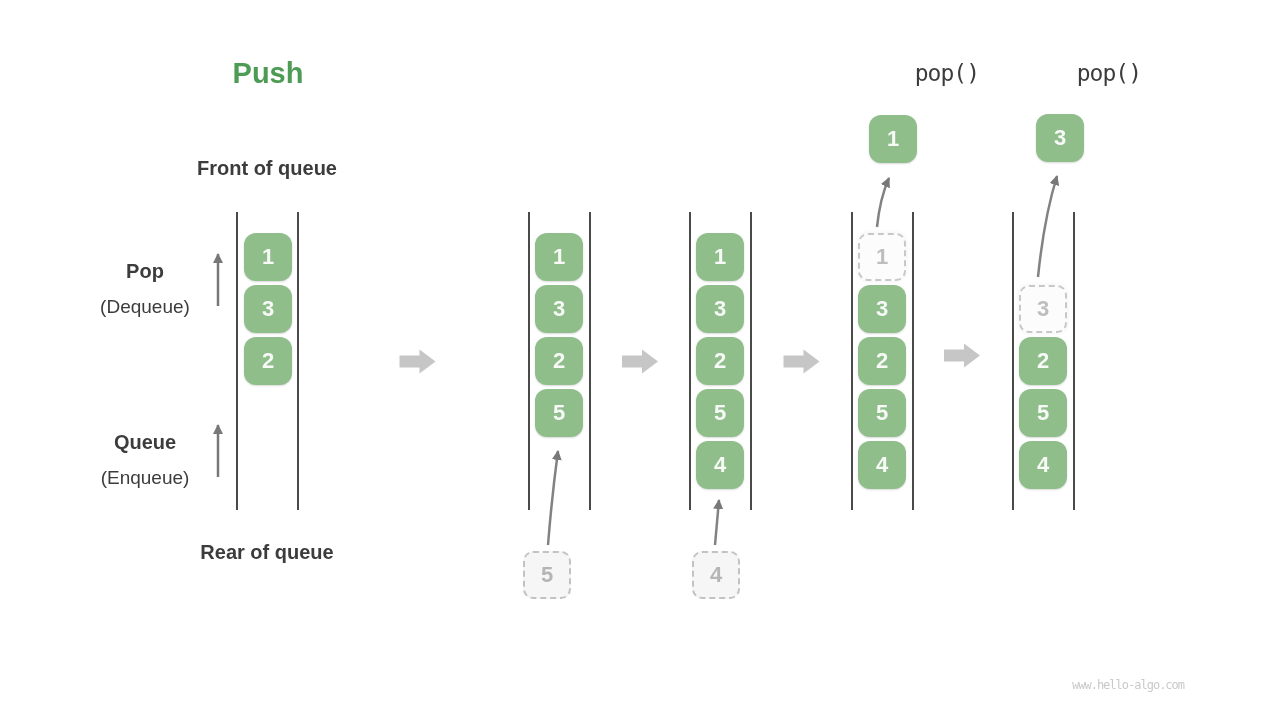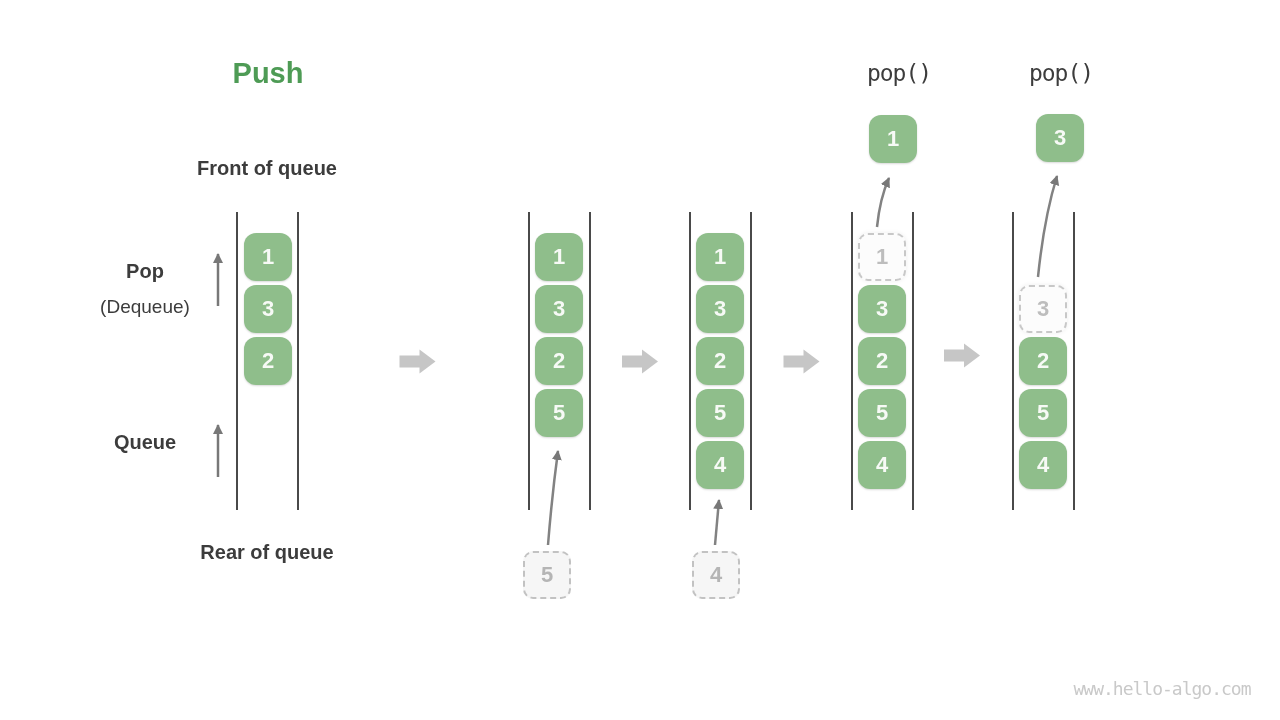--- a/index.html
+++ b/index.html
@@ -52,43 +52,44 @@
   .cell.ghost{
     background:#fcfcfc;border:2px dashed var(--dashed-border);
     color:var(--dashed-text);box-shadow:0 0 5px rgba(0,0,0,0.07);
     border-radius:10px;
   }
   .cell.box{
     background:#f6f6f6;border:2px dashed #c2c2c2;
     color:#b5b5b5;box-shadow:none;border-radius:10px;
   }
   .code{
-    position:absolute;width:160px;text-align:center;
+    position:absolute;width:160px;text-align:right;
     font-family:"DejaVu Sans Mono",monospace;
     font-size:23px;color:var(--text-dark);letter-spacing:-1px;
   }
   .code .g{color:var(--accent-green);font-weight:700;}
   .overlay{position:absolute;left:0;top:0;pointer-events:none;}
   .watermark{
-    position:absolute;left:1072px;top:678px;width:180px;text-align:center;
-    font-family:"DejaVu Sans Mono",monospace;font-size:18px;
+    position:absolute;left:1072px;top:678px;width:180px;text-align:left;
+    font-family:"DejaVu Sans Mono",monospace;font-size:12px;
     color:var(--watermark-gray);letter-spacing:-1px;
   }
 </style>
 </head>
 <body>
 
 <div class="stage">
 
   <div class="title">Push</div>
   <div class="lbl front">Front of queue</div>
   <div class="lbl rear">Rear of queue</div>
   <div class="side name pop-name">Pop</div>
   <div class="side sub pop-sub">(Dequeue)</div>
   <div class="side name push-name">Queue</div>
+  <div class="side sub push-sub">(Enqueue)</div>
 
   <svg class="overlay" width="1280" height="720" viewBox="0 0 1280 720">
     <defs>
       <marker id="ah" markerUnits="userSpaceOnUse" markerWidth="14" markerHeight="12" refX="9" refY="5" orient="auto">
         <path d="M0,0 L10,5 L0,10 Z" fill="#787878"></path>
       </marker>
     </defs>
 
     <path d="M218,306 L218,254" stroke="#787878" stroke-width="2.5" fill="none" marker-end="url(#ah)"></path>
     <path d="M218,477 L218,425" stroke="#787878" stroke-width="2.5" fill="none" marker-end="url(#ah)"></path>

